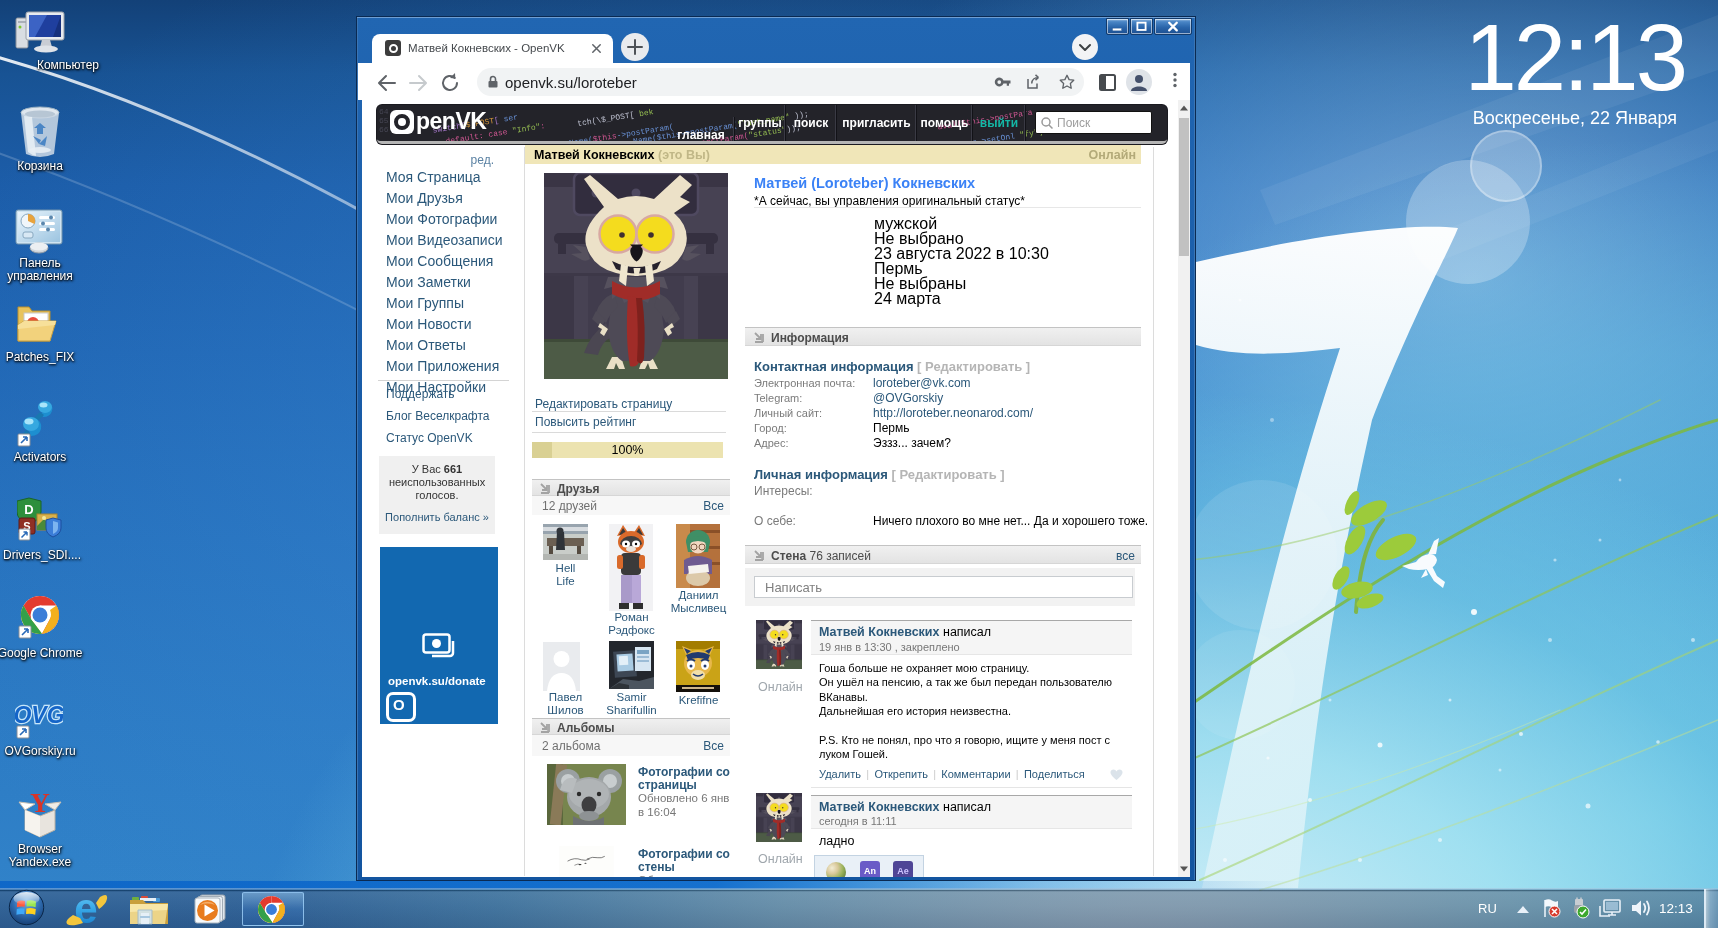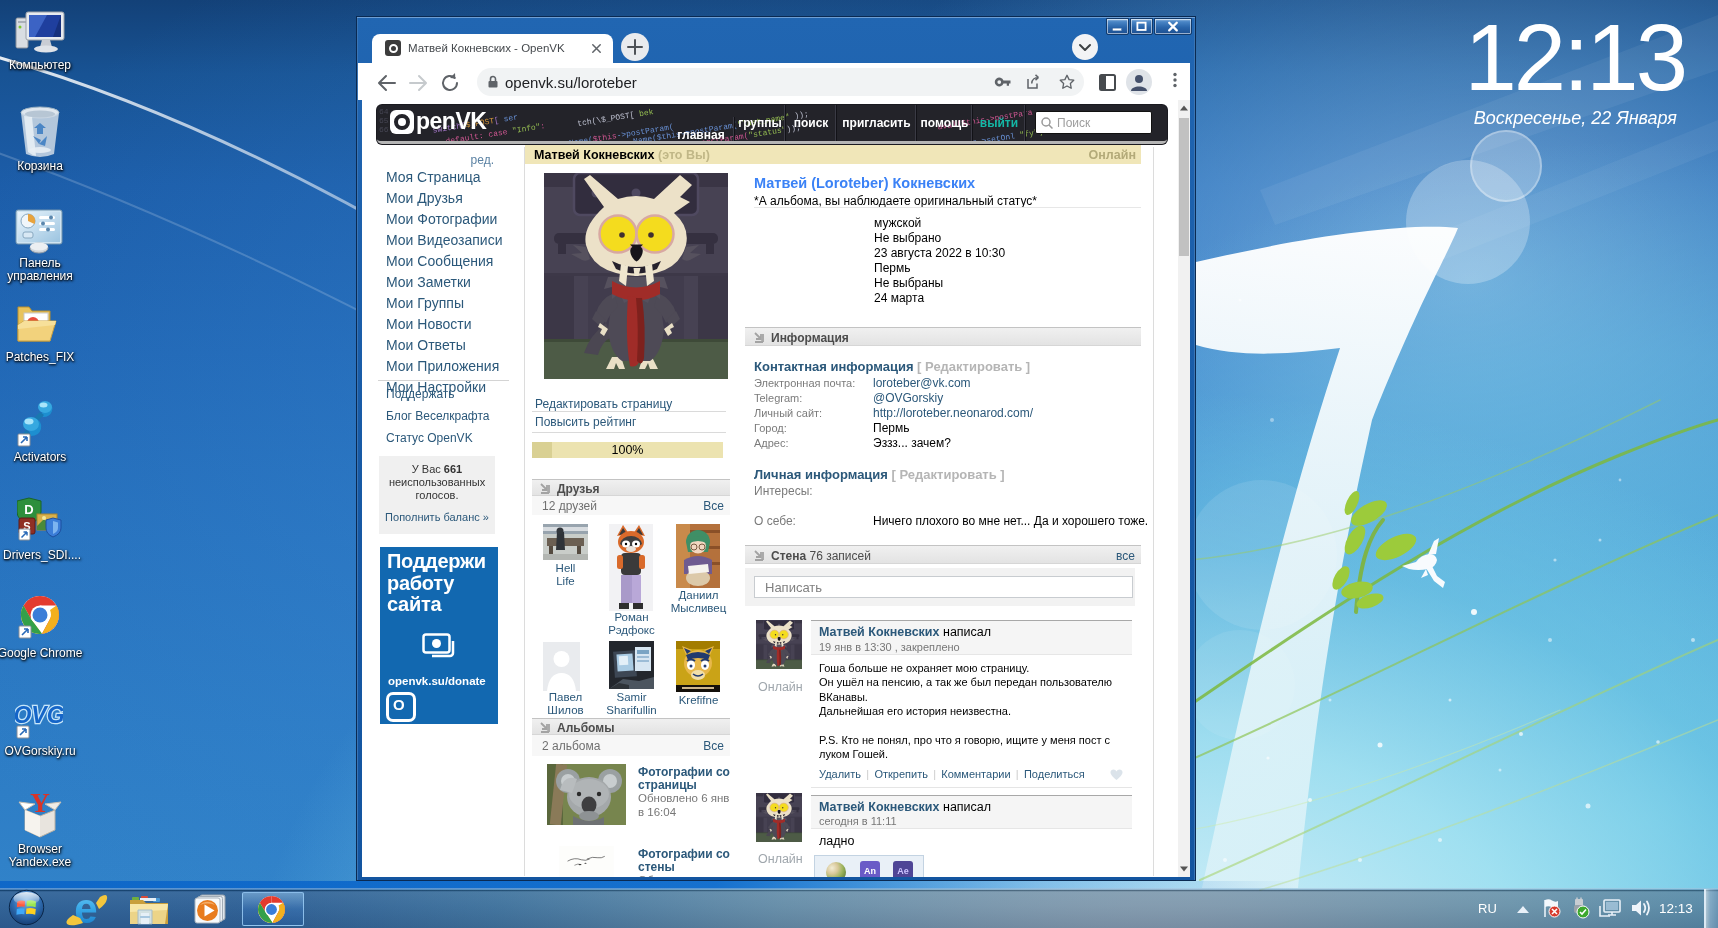--- a/index.html
+++ b/index.html
@@ -7,21 +7,21 @@
 background:
  radial-gradient(1150px 780px at 1150px 1000px, rgba(234,250,253,0.93) 0%, rgba(176,234,245,0.80) 34%, rgba(120,205,232,0.45) 58%, rgba(90,175,220,0) 78%),
  radial-gradient(1050px 850px at 1650px 820px, rgba(110,205,232,0.85) 0%, rgba(110,200,230,0.45) 55%, rgba(100,190,225,0) 80%),
  radial-gradient(850px 600px at 1470px 280px, rgba(185,225,250,0.55) 0%, rgba(100,170,230,0.30) 50%, rgba(40,110,190,0) 78%),
  radial-gradient(1300px 900px at 820px 480px, rgba(60,140,215,0.50) 0%, rgba(40,110,190,0) 72%),
  linear-gradient(180deg,#134178 0%,#185394 8%,#1c5da9 20%,#2066b4 38%,#2671bd 58%,#2c7bc4 78%,#3284ca 100%);}
 
 .dlab{color:#fff;font-size:12px;text-align:center;text-shadow:0 1px 2px #000,1px 1px 3px #000;line-height:13px;}
 
 #clk{left:1435px;top:3px;width:250px;color:#fff;font-size:95px;text-align:right;letter-spacing:-3px;transform:scaleX(0.99);transform-origin:right;}
-#cdate{left:1432px;top:108px;width:245px;color:#fff;font-size:18px;text-align:right;font-style:italic;}
+#cdate{left:1432px;top:108px;width:245px;color:#fff;font-size:18px;text-align:right;}
 
 #win{left:356px;top:16px;width:840px;height:865px;background:linear-gradient(180deg,#2166b2,#1658a3 60%,#1355a0);border:1px solid #0a2a52;box-sizing:border-box;box-shadow:inset 0 1px 0 #6f9fd4, inset 1px 0 0 #3a75b5, inset -1px 0 0 #3a75b5;}
 .wbtn{top:1px;height:17px;background:linear-gradient(180deg,#9dbfe2 0%,#4a86c6 18%,#2a66ab 55%,#1c4f91 100%);border:1px solid #123a6b;box-sizing:border-box;box-shadow:inset 0 0 0 1px rgba(255,255,255,.55);border-radius:0 0 2px 2px;}
 .wglyph{position:absolute;left:0;right:0;top:0;bottom:0;}
 #tab{left:15px;top:17px;width:241px;height:29px;background:#fff;border-radius:8px 8px 0 0;}
 #tabtitle{left:51px;top:25px;width:175px;font-size:11.5px;color:#45494d;white-space:nowrap;overflow:hidden;}
 #toolbar{left:1px;top:46px;width:832px;height:37px;background:#fff;}
 #page{left:5px;top:83px;width:816px;height:777px;background:#fff;overflow:hidden;}
 #sbar{left:821px;top:83px;width:12px;height:777px;background:#f1f1f1;}
 
@@ -240,21 +240,20 @@
   <div class="a" style="left:24px;top:67px;font-size:14px;line-height:21px;color:#2b587a;">Моя Страница<br>Мои Друзья<br>Мои Фотографии<br>Мои Видеозаписи<br>Мои Сообщения<br>Мои Заметки<br>Мои Группы<br>Мои Новости<br>Мои Ответы<br>Мои Приложения<br>Мои Настройки</div>
   <div class="a" style="left:100px;top:50px;width:32px;text-align:right;font-size:12px;line-height:21px;color:#5b82a3;">ред.</div>
   <div class="a" style="left:16px;top:280px;width:131px;height:1px;background:#d4d4d4;"></div>
   <div class="a" style="left:24px;top:283px;font-size:12px;line-height:22px;color:#2b587a;">Поддержать<br>Блог Веселкрафта<br>Статус OpenVK</div>
   <div class="a" style="left:17px;top:356px;width:116px;height:78px;background:#f0f0f0;text-align:center;font-size:11px;color:#333;">
     <div style="margin-top:7px;line-height:13px;">У Вас <b>661</b><br>неиспользованных<br>голосов.</div>
     <div style="margin-top:9px;color:#2b587a;font-size:11px;">Пополнить баланс »</div>
   </div>
 
   <div class="a" style="left:18px;top:447px;width:118px;height:177px;background:#1268b0;overflow:hidden;">
-    <div class="a" style="left:7px;top:4px;color:#fff;font-weight:bold;font-size:20px;line-height:21.5px;letter-spacing:-0.3px;">Поддержи<br>работу<br>сайта</div>
     <svg class="a" style="left:42px;top:86px" width="36" height="30" viewBox="0 0 36 30">
       <rect x="1.5" y="1.5" width="26" height="18" rx="2.5" fill="none" stroke="#fff" stroke-width="2.5"></rect>
       <circle cx="14.5" cy="10.5" r="4.5" fill="#fff"></circle>
       <path d="M31,8 v12 a3,3 0 0 1 -3,3 H10" fill="none" stroke="#fff" stroke-width="2.5"></path>
     </svg>
     <div class="a" style="left:8px;top:128px;color:#fff;font-weight:bold;font-size:11.5px;">openvk.su/donate</div>
     <div class="a" style="left:6px;top:145px;width:24px;height:24px;border:3px solid #fff;border-radius:7px;"></div>
     <div class="a" style="left:13px;top:149px;color:#fff;font-weight:bold;font-size:15px;">O</div>
   </div>
 
@@ -471,23 +470,23 @@
     <path d="M12,22 q10,-6 20,-2 q6,2 12,-1" stroke="#444" stroke-width="1" fill="none"></path>
     <path d="M40,19 q8,-4 16,-2 q5,1 10,-2" stroke="#444" stroke-width="1" fill="none"></path>
     <path d="M22,28 q5,-3 10,-1" stroke="#444" stroke-width="0.8" fill="none"></path>
     <ellipse cx="30" cy="27" rx="2" ry="1" fill="#333"></ellipse>
         <ellipse cx="38" cy="25" rx="1.5" ry="0.8" fill="#333"></ellipse>
   </svg>
   <div class="a" style="left:276px;top:748px;width:93px;font-size:12px;font-weight:bold;line-height:13px;color:#2b587a;">Фотографии со стены</div>
   <div class="a" style="left:276px;top:774px;width:90px;font-size:11.5px;color:#777;">Обновлено</div>
 
   <div class="a" style="left:392px;top:75px;font-size:14.5px;font-weight:bold;color:#3b82f6;">Матвей (Loroteber) Кокневских</div>
-  <div class="a" style="left:392px;top:94px;font-size:12px;color:#000;">*А альбома, вы наблюдаете оригинальный статус*</div>
+  <div class="a" style="left:392px;top:94px;font-size:12px;color:#000;">*А сейчас, вы управления оригинальный статус*</div>
   <div class="a" style="left:392px;top:107px;width:387px;height:1px;background:#e7e7e7;"></div>
-  <div class="a" style="left:512px;top:116px;font-size:12px;line-height:15px;color:#000;">мужской<br>Не выбрано<br>23 августа 2022 в 10:30<br>Пермь<br>Не выбраны<br>24 марта</div>
+  <div class="a" style="left:512px;top:116px;font-size:16px;line-height:15px;color:#000;">мужской<br>Не выбрано<br>23 августа 2022 в 10:30<br>Пермь<br>Не выбраны<br>24 марта</div>
   <div class="a hdrbar" style="left:383px;top:227px;width:396px;height:19px;">
     <svg class="a" style="left:8px;top:4px" width="11" height="11" viewBox="0 0 11 11">
           <path d="M2,1 L8,7 L8,2 M8,7 L3,7 M2,10 L10,10 M10,10 L10,2" stroke="#a3a3a3" stroke-width="1.8" fill="none"></path>
         </svg>
     <div class="a hdrtxt" style="left:26px;top:3px;">Информация</div>
   </div>
   <div class="a" style="left:392px;top:259px;font-size:13px;font-weight:bold;color:#2b587a;">Контактная информация <span style="color:#b5b5b5;">[ Редактировать ]</span></div>
   <div class="a" style="left:392px;top:276px;font-size:11px;line-height:15px;color:#7b7b7b;">Электронная почта:<br>Telegram:<br>Личный сайт:<br>Город:<br>Адрес:</div>
   <div class="a" style="left:511px;top:276px;font-size:12px;line-height:15px;"><span class="lnk">loroteber@vk.com</span><br><span class="lnk">@OVGorskiy</span><br><span class="lnk">http://loroteber.neonarod.com/</span><br><span style="color:#000">Пермь</span><br><span style="color:#000">Эззз... зачем?</span></div>
   <div class="a" style="left:392px;top:367px;font-size:13px;font-weight:bold;color:#2b587a;">Личная информация <span style="color:#b5b5b5;">[ Редактировать ]</span></div>
@@ -552,21 +551,21 @@
  <rect x="2" y="8" width="12" height="30" rx="1.5" fill="#d9dde2" stroke="#8a9099" stroke-width="1"></rect>
  <rect x="4" y="11" width="8" height="2" fill="#aab0b8"></rect>
     <circle cx="6" cy="17" r="1.5" fill="#7ec832"></circle>
  <rect x="12" y="2" width="38" height="28" rx="2" fill="#e8ebef" stroke="#9aa0a8" stroke-width="1"></rect>
  <rect x="15" y="5" width="32" height="22" fill="#1f3f9e"></rect>
  <path d="M15,5 L33,5 L21,27 L15,27 Z" fill="#3c63c4"></path>
  <path d="M47,5 L47,27 L39,27 Z" fill="#16307c"></path>
  <path d="M28,30 h8 l2,7 h-12 Z" fill="#c9cdd4"></path>
  <ellipse cx="32" cy="39" rx="12" ry="3.5" fill="#dfe3e8"></ellipse>
 </svg>
-<div class="a dlab" style="left:0px;top:59px;width:80px;">Компьютер</div>
+<div class="a dlab" style="left:0px;top:59px;width:80px;padding-left:28px;">Компьютер</div>
 
 <svg class="a" style="left:18px;top:106px" width="44" height="52" viewBox="0 0 44 52">
  <ellipse cx="22" cy="6.5" rx="19" ry="5.5" fill="#dfe7ee" stroke="#9fb4c4" stroke-width="1"></ellipse>
  <path d="M3,7 L8,48 Q22,54 36,48 L41,7 Q22,14 3,7 Z" fill="#cfdbe6" opacity="0.85"></path>
  <path d="M6,10 L10,46 Q14,49 18,50 L14,11 Z" fill="#eef4f8" opacity="0.8"></path>
  <ellipse cx="22" cy="8" rx="15" ry="3.5" fill="#b7c6d4"></ellipse>
  <path d="M16,22 l6,-5 6,5 -3,0 0,6 -6,0 0,-6 Z" fill="#3f7ec2" opacity="0.9"></path>
  <path d="M15,30 l8,4 -2,4 Z M29,30 l-8,8 6,2 Z" fill="#3f7ec2" opacity="0.9"></path>
  <ellipse cx="22" cy="44" rx="11" ry="3" fill="#e8eef4" opacity="0.9"></ellipse>
 </svg>

